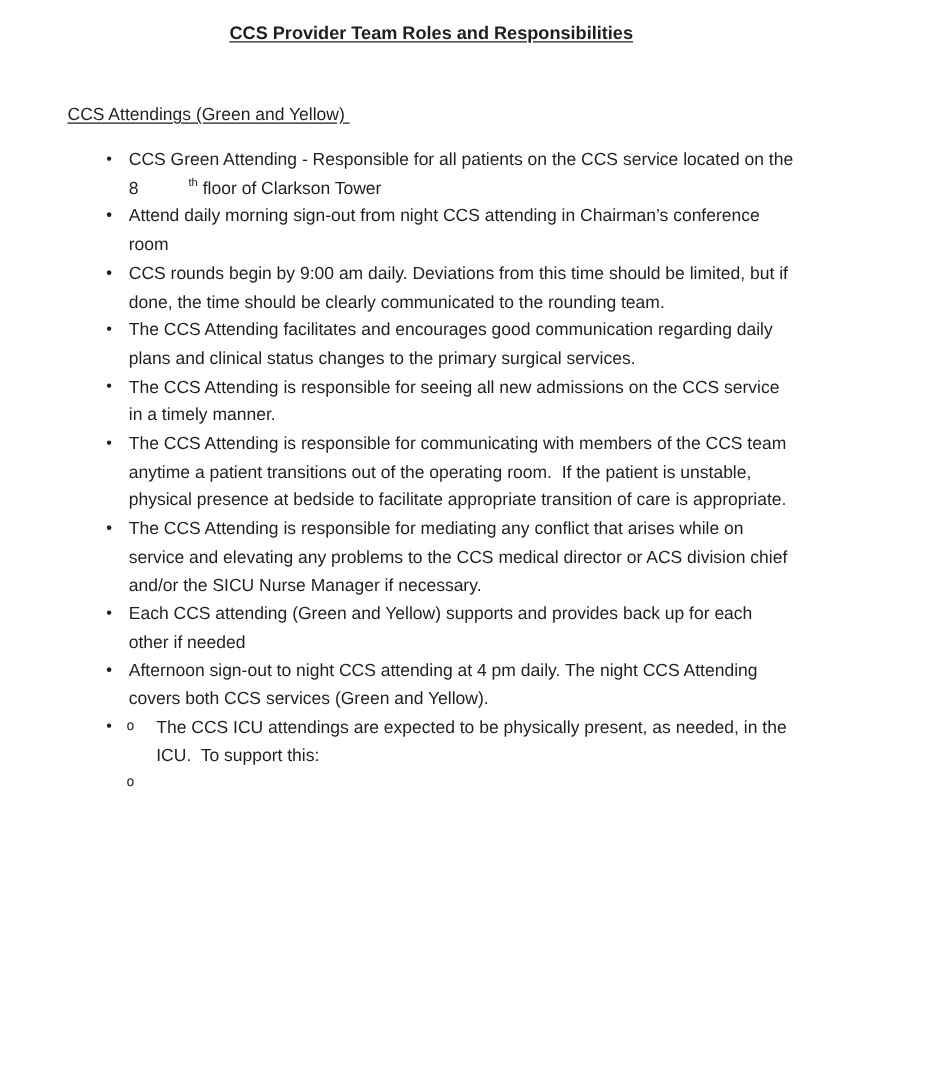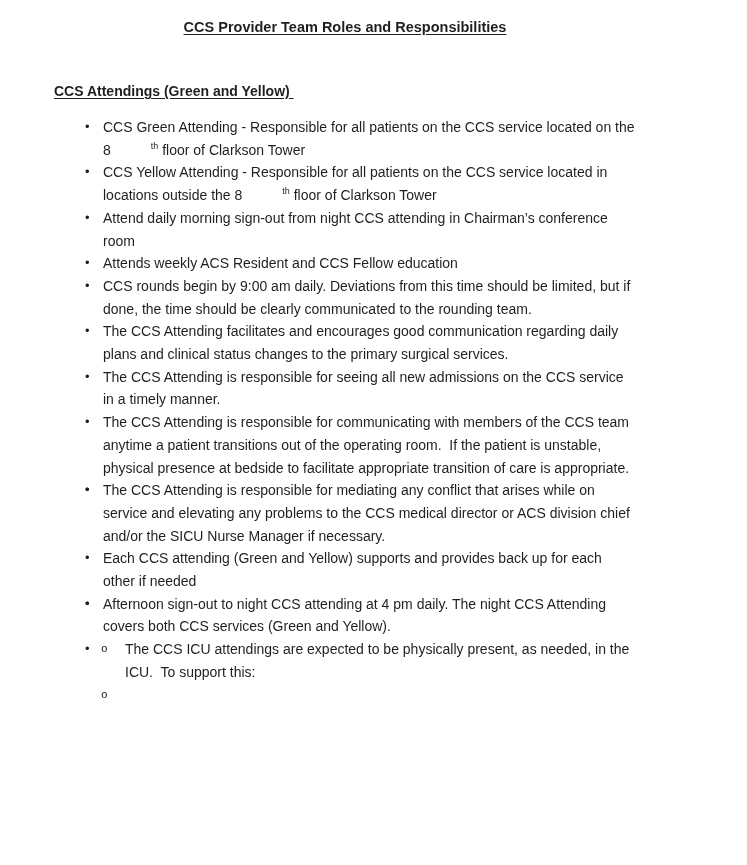--- a/index.html
+++ b/index.html
@@ -28,21 +28,21 @@
     line-height: 19px;
     text-align: center;
   }
   .title .u {
     text-decoration: underline;
     text-underline-offset: 2px;
   }
   .section-heading {
     margin: 45px 0 0 0;
     font-size: 14px;
-    font-weight: 700;
+    font-weight: 400;
     line-height: 19px;
     text-align: left;
   }
   .section-heading .u {
     text-decoration: underline;
     text-underline-offset: 2px;
   }
   .bullet-list {
     margin-top: 15px;
     font-size: 14px;
@@ -77,23 +77,23 @@
   }
 </style>
 </head>
 <body>
 
 <div class="doc">
   <h1 class="title"><span class="u">CCS Provider Team Roles and Responsibilities</span></h1>
   <h2 class="section-heading"><span class="u">CCS Attendings (Green and Yellow)&nbsp;</span></h2>
   <div class="bullet-list" id="bullet-list">
       <div class="li level1"><span class="marker">•</span><span class="txt">CCS Green Attending - Responsible for all patients on the CCS service located on the 8<sup>th</sup> floor of Clarkson Tower</span></div>
-      <div class="li level1"><span class="marker">•</span><span class="txt">CCS Yellow Attending - Responsible for all patients on the CCS service located in locations outside the 8<sup>th</sup> floor of Clarkson Tower</span></div>
+      <div class="li level1"><span class="marker">•</span></div>
       <div class="li level1"><span class="marker">•</span><span class="txt">Attend daily morning sign-out from night CCS attending in Chairman’s conference room</span></div>
-      <div class="li level1"><span class="marker">•</span><span class="txt">Attends weekly ACS Resident and CCS Fellow education</span></div>
+      <div class="li level1"><span class="marker">•</span></div>
       <div class="li level1"><span class="marker">•</span><span class="txt">CCS rounds begin by 9:00 am daily. Deviations from this time should be limited, but if done, the time should be clearly communicated to the rounding team.</span></div>
       <div class="li level1"><span class="marker">•</span><span class="txt">The CCS Attending facilitates and encourages good communication regarding daily plans and clinical status changes to the primary surgical services.</span></div>
       <div class="li level1"><span class="marker">•</span><span class="txt">The CCS Attending is responsible for seeing all new admissions on the CCS service in a timely manner.</span></div>
       <div class="li level1"><span class="marker">•</span><span class="txt">The CCS Attending is responsible for communicating with members of the CCS team anytime a patient transitions out of the operating room.  If the patient is unstable, physical presence at bedside to facilitate appropriate transition of care is appropriate.</span></div>
       <div class="li level1"><span class="marker">•</span></div>
       <div class="li level1"><span class="marker">•</span><span class="txt">The CCS Attending is responsible for mediating any conflict that arises while on service and elevating any problems to the CCS medical director or ACS division chief and/or the SICU Nurse Manager if necessary.</span></div>
       <div class="li level1"><span class="marker">•</span><span class="txt">Each CCS attending (Green and Yellow) supports and provides back up for each other if needed</span></div>
       <div class="li level1"><span class="marker">•</span></div>
       <div class="li level1"><span class="marker">•</span><span class="txt">Afternoon sign-out to night CCS attending at 4 pm daily. The night CCS Attending covers both CCS services (Green and Yellow).</span></div>
       <div class="li level1"><span class="marker">•</span></div>

